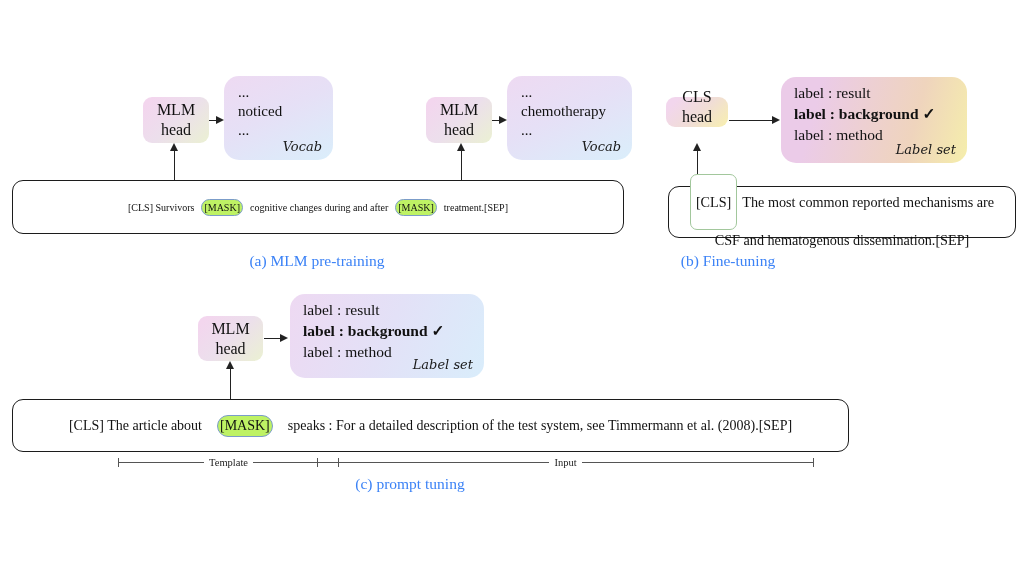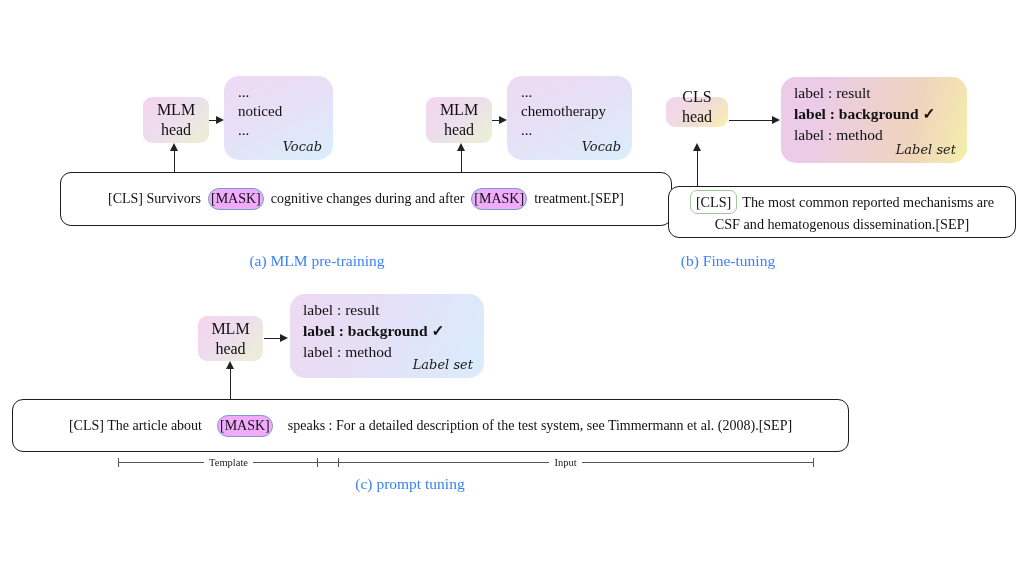--- a/index.html
+++ b/index.html
@@ -29,24 +29,24 @@
     font-family:"DejaVu Serif", serif; color:#1a1a1a;
   }
 
   
   .sbox {
     position:absolute; border:1.6px solid #1c1c1c; border-radius:11px; background:#fff;
     display:flex; align-items:center; justify-content:center; white-space:nowrap;
   }
   .chip-mask {
     border:1.4px solid #7b9cc9; border-radius:11px; padding:2px 2px; margin:0 7px;
-    background:#f0abfc;
+    background:#bef264;
   }
   .chip-cls {
-    border:1.4px solid #a2c79c; border-radius:7px; padding:1px 5px; margin-right:5px;
+    border:1.4px solid #a2c79c; border-radius:7px; padding:17px 5px; margin-right:5px;
     background:#fff;
   }
   .srow { display:flex; align-items:center; }
 
   
   .harrow { position:absolute; height:1.4px; background:#222; }
   .harrow::after {
     content:''; position:absolute; right:-7px; top:-3.3px;
     border-left:8px solid #222; border-top:4px solid transparent; border-bottom:4px solid transparent;
   }
@@ -97,21 +97,21 @@
       <div>...</div>
       <div>chemotherapy</div>
       <div>...</div>
     </div>
     <div class="tag">Vocab</div>
   </div>
 
   <div class="varrow" style="left:173.5px;top:150px;height:34px;"></div>
   <div class="varrow" style="left:460.5px;top:150px;height:34px;"></div>
 
-  <div class="sbox" style="left:12px;top:172px;width:610px;height:52px;font-size:14px;margin-left:48px;">
+  <div class="sbox" style="left:12px;top:180px;width:610px;height:52px;font-size:10px;">
     <span>[CLS] Survivors</span>
     <span class="chip-mask">[MASK]</span>
     <span>cognitive changes during and after</span>
     <span class="chip-mask">[MASK]</span>
     <span>treatment.[SEP]</span>
   </div>
 
   <div class="caption" style="left:12px;top:252px;width:610px;">(a) MLM pre-training</div>
 
   <div class="head grad-cls" style="left:666px;top:97px;width:62px;height:30px;justify-content:flex-end;">

